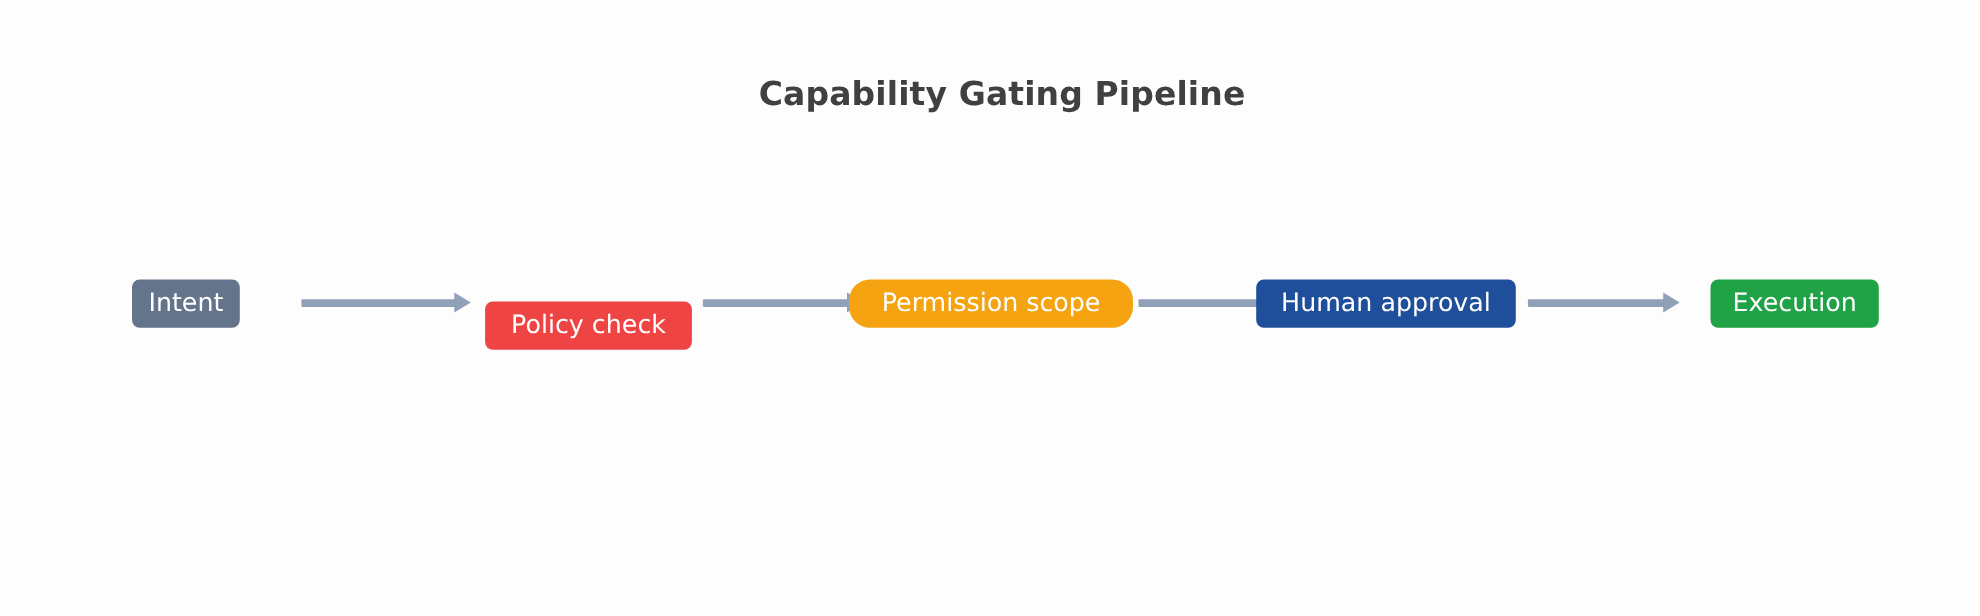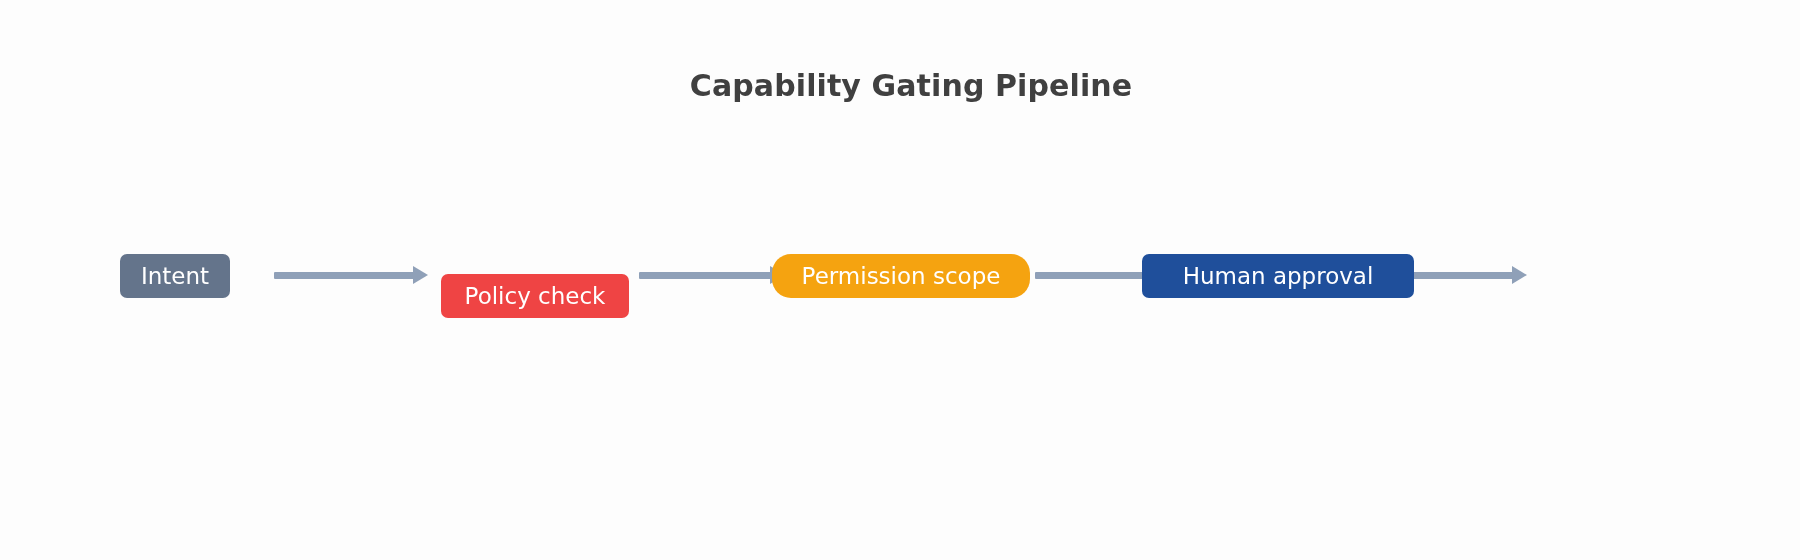--- a/index.html
+++ b/index.html
@@ -63,24 +63,24 @@
     font-family: "DejaVu Sans", sans-serif;
     font-size: 23px;
     font-weight: 400;
     color: #ffffff;
     line-height: 1;
     white-space: nowrap;
     overflow: visible;
   }
 
   
-  #node-intent            { left: 120px;  width: 110px;  }
+  #node-intent            { left: 120px;  width: 98px;  }
   #node-policy-check      { left: 441px;  width: 188px; margin-top: 20px; }
   #node-permission-scope  { left: 772px;  width: 258px; }
-  #node-human-approval    { left: 1142px; width: 272px; }
+  #node-human-approval    { left: 1142px; width: 236px; }
   #node-execution         { left: 1555px; width: 153px; }
 
   
   .connector {
     position: absolute;
     height: 7px;
     top: 272px;
     background: #8fa0b8;
     z-index: 1;
     border-radius: 1px;
@@ -135,15 +135,18 @@
     </div>
 
     <div class="flow-node" id="node-permission-scope" style="background: rgb(245, 163, 16); border-radius: 19px;">
       <span class="flow-node-label" style="color: rgb(255, 255, 255);">Permission scope</span>
     </div>
 
     <div class="flow-node" id="node-human-approval" style="background: rgb(31, 79, 155);">
       <span class="flow-node-label" style="color: rgb(255, 255, 255);">Human approval</span>
     </div>
 
+    <div class="flow-node" id="node-execution" style="background: rgb(31, 163, 70);">
+      <span class="flow-node-label" style="color: rgb(255, 255, 255);">Execution</span>
+    </div>
 
   </div>
 </div>
 
 </body></html>

